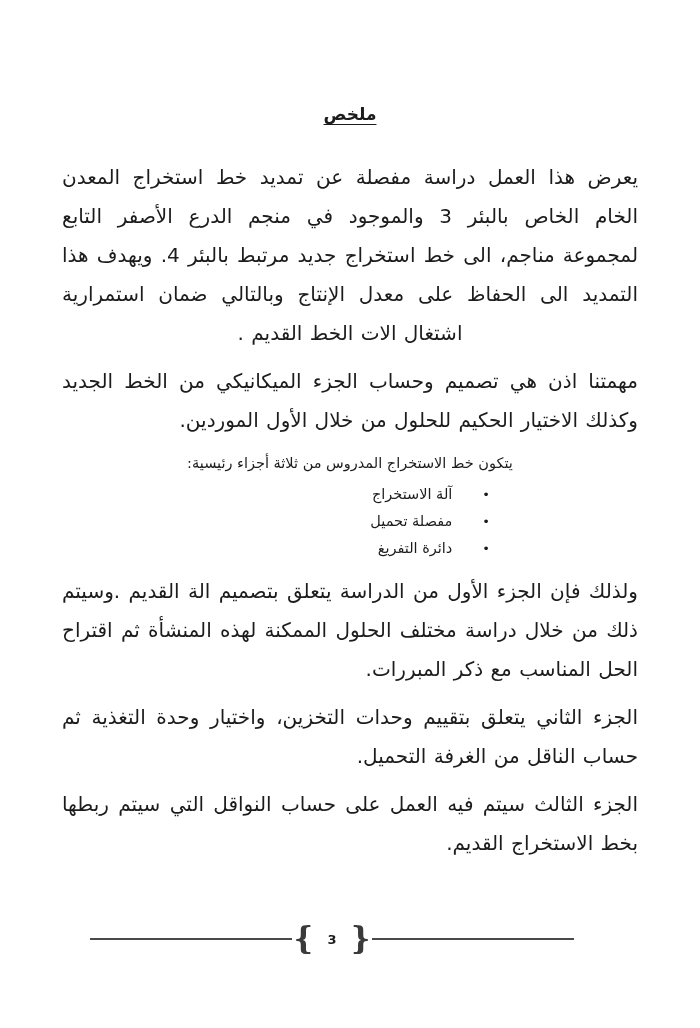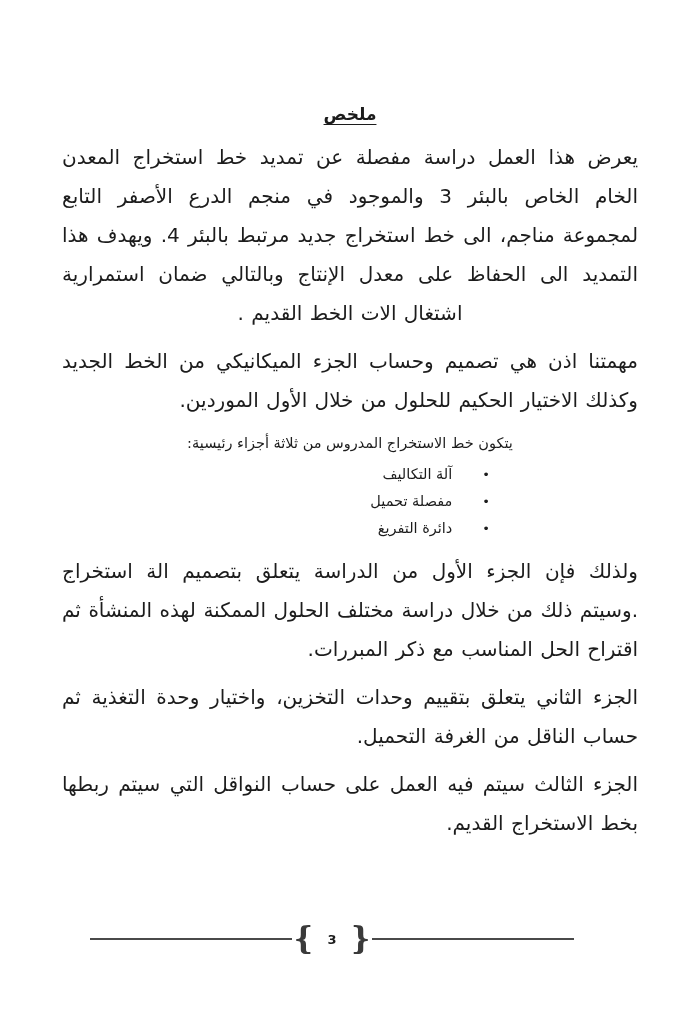--- a/index.html
+++ b/index.html
@@ -19,21 +19,21 @@
     position: absolute;
     top: 104px; right: 62px; left: 62px;
     direction: rtl;
   }
   .doc-title {
     text-align: center;
     font-size: 17px;
     font-weight: bold;
     text-decoration: underline;
     text-underline-offset: 4px;
-    margin-bottom: 14px;
+    margin-bottom: 34px;
     letter-spacing: 0.5px;
   }
   .para {
     direction: rtl;
     text-align: justify;
     text-align-last: right;
     font-size: 20px;
     line-height: 1.95;
     margin-bottom: 9px;
     word-spacing: 1px;
@@ -102,33 +102,33 @@
 
     <div class="para center-last">يعرض هذا العمل دراسة مفصلة عن تمديد خط استخراج المعدن الخام الخاص بالبئر 3 والموجود في منجم الدرع الأصفر التابع لمجموعة مناجم، الى خط استخراج جديد مرتبط بالبئر 4.  ويهدف هذا التمديد الى الحفاظ على معدل الإنتاج وبالتالي ضمان استمرارية اشتغال الات الخط القديم .</div>
 
     <div class="para">مهمتنا اذن هي تصميم وحساب الجزء الميكانيكي من الخط الجديد وكذلك الاختيار الحكيم للحلول من خلال الأول الموردين.</div>
 
     <div class="list-intro">يتكون خط الاستخراج المدروس من ثلاثة أجزاء رئيسية:</div>
 
     <div class="bullet-list">
       <div class="bullet-item">
         <span class="bullet-dot">•</span>
-        <span>آلة التكاليف</span>
+        <span>آلة الاستخراج</span>
       </div>
       <div class="bullet-item">
         <span class="bullet-dot">•</span>
         <span>مفصلة تحميل</span>
       </div>
       <div class="bullet-item">
         <span class="bullet-dot">•</span>
         <span>دائرة التفريغ</span>
       </div>
     </div>
 
-    <div class="para">ولذلك فإن الجزء الأول من الدراسة يتعلق بتصميم الة استخراج .وسيتم ذلك من خلال دراسة مختلف الحلول الممكنة لهذه المنشأة ثم اقتراح الحل المناسب مع ذكر المبررات.</div>
+    <div class="para">ولذلك فإن الجزء الأول من الدراسة يتعلق بتصميم الة القديم .وسيتم ذلك من خلال دراسة مختلف الحلول الممكنة لهذه المنشأة ثم اقتراح الحل المناسب مع ذكر المبررات.</div>
 
     <div class="para">الجزء الثاني يتعلق بتقييم وحدات التخزين، واختيار وحدة التغذية ثم حساب الناقل من الغرفة التحميل.</div>
 
     <div class="para">الجزء الثالث سيتم فيه العمل على حساب النواقل التي سيتم ربطها بخط الاستخراج القديم.</div>
 
 
   </div>
 
   <div class="footer">
     <div class="rule"></div>

